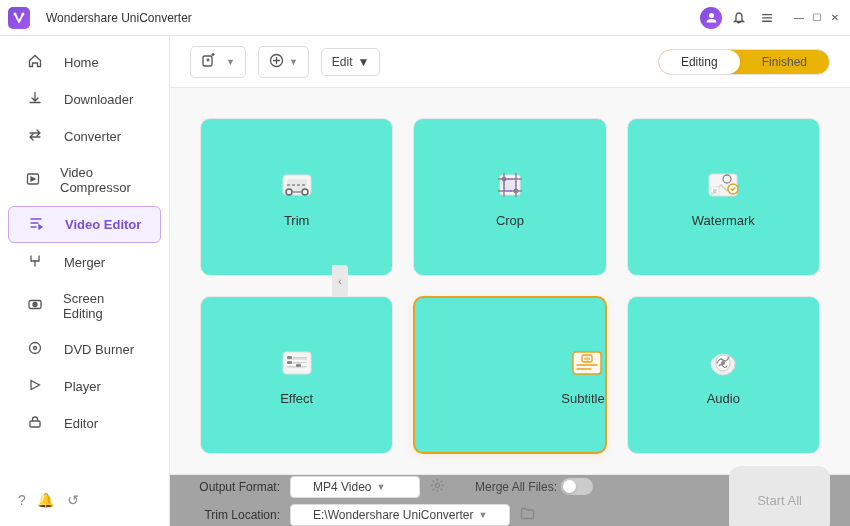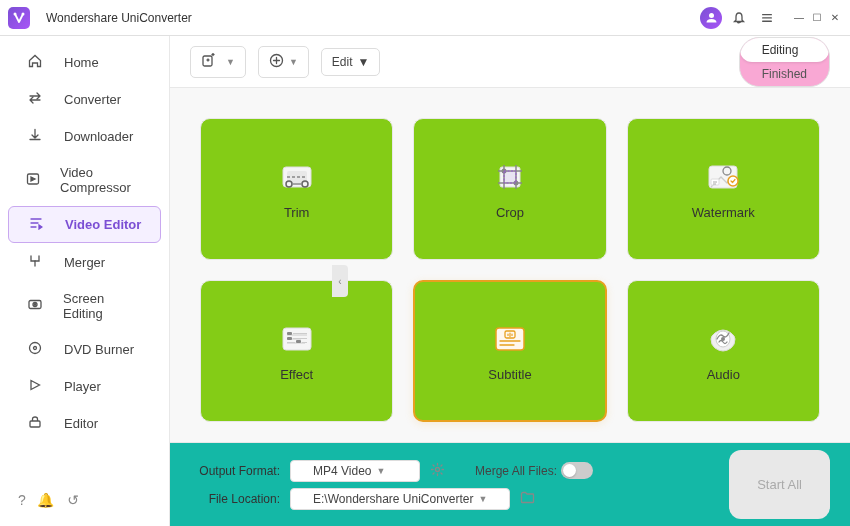--- a/index.html
+++ b/index.html
@@ -201,23 +201,22 @@
       cursor: pointer;
       font-size: 12px;
       color: #444;
     }
 
     .tab-group {
       display: flex;
       border: 1px solid #e0e0e0;
       border-radius: 20px;
       overflow: hidden;
-      background: #f9a8d4;
+      background: #eab308;
       margin-left: auto;
-      flex-direction: column;
     }
     .tab-item {
       padding: 5px 22px;
       font-size: 12px;
       cursor: pointer;
       color: #555;
       border-radius: 20px;
     }
     .tab-item.active {
       background: white;
@@ -231,50 +230,51 @@
       flex: 1;
       padding: 30px 30px 20px 30px;
       display: grid;
       grid-template-columns: repeat(3, 1fr);
       grid-template-rows: repeat(2, 1fr);
       gap: 20px;
       overflow: hidden;
     }
 
     .grid-card {
-      background: #84cc16;
+      background: #5eead4;
       border-radius: 10px;
       border: 1.5px solid #e8e8e8;
       display: flex;
       flex-direction: column;
       align-items: center;
       justify-content: center;
       gap: 10px;
       cursor: pointer;
       transition: border-color 0.15s, box-shadow 0.15s;
     }
     .grid-card.selected {
       border: 2px solid #e8a020;
       box-shadow: 0 2px 8px rgba(232, 160, 32, 0.15);
+      align-items: flex-end;
     }
     .grid-card .card-label {
       font-size: 13px;
       color: #333;
     }
 
     
     .card-svg {
       width: 36px;
       height: 36px;
     }
 
     
     .bottom-bar {
-      height: 84px;
-      background: #14b8a6;
+      height: 52px;
+      background: #a3a3a3;
       border-top: 1px solid #e8e8e8;
       display: flex;
       align-items: center;
       padding: 0 20px;
       gap: 20px;
       flex-shrink: 0;
     }
     .bottom-row {
       display: flex;
       flex-direction: column;
@@ -409,34 +409,34 @@
       <span class="si-icon">
         <svg width="14" height="14" viewBox="0 0 14 14" fill="none" stroke="#555" stroke-width="1.3">
           <path d="M1.5 6.5 L7 1.5 L12.5 6.5 L12.5 12.5 L9.5 12.5 L9.5 9 L4.5 9 L4.5 12.5 L1.5 12.5 Z"></path>
         </svg>
       </span>
       <span>Home</span>
     </div>
     <div class="sidebar-item">
       <span class="si-icon">
         <svg width="14" height="14" viewBox="0 0 14 14" fill="none" stroke="#555" stroke-width="1.3">
+          <path d="M7 1.5 L7 9.5 M4 7 L7 10 L10 7" stroke-linecap="round" stroke-linejoin="round"></path>
+          <path d="M2 11.5 L12 11.5" stroke-linecap="round"></path>
+        </svg>
+      </span>
+      <span>Downloader</span>
+    </div>
+    <div class="sidebar-item">
+      <span class="si-icon">
+        <svg width="14" height="14" viewBox="0 0 14 14" fill="none" stroke="#555" stroke-width="1.3">
           <path d="M2 5 L12 5 M9 2 L12 5 L9 8" stroke-linecap="round" stroke-linejoin="round"></path>
           <path d="M12 9 L2 9 M5 6 L2 9 L5 12" stroke-linecap="round" stroke-linejoin="round"></path>
         </svg>
       </span>
       <span>Converter</span>
-    </div>
-    <div class="sidebar-item">
-      <span class="si-icon">
-        <svg width="14" height="14" viewBox="0 0 14 14" fill="none" stroke="#555" stroke-width="1.3">
-          <path d="M7 1.5 L7 9.5 M4 7 L7 10 L10 7" stroke-linecap="round" stroke-linejoin="round"></path>
-          <path d="M2 11.5 L12 11.5" stroke-linecap="round"></path>
-        </svg>
-      </span>
-      <span>Downloader</span>
     </div>
     <div class="sidebar-item">
       <span class="si-icon">
         <svg width="14" height="14" viewBox="0 0 14 14" fill="none" stroke="#555" stroke-width="1.3">
           <rect x="1.5" y="2" width="11" height="10" rx="1.5"></rect>
           <path d="M5 5 L9 7 L5 9 Z" fill="#555"></path>
         </svg>
       </span>
       <span>Video Compressor</span>
     </div>
@@ -634,21 +634,21 @@
               <circle cx="7.5" cy="7.5" r="2"></circle>
               <path d="M7.5 1.5 L7.5 3 M7.5 12 L7.5 13.5 M1.5 7.5 L3 7.5 M12 7.5 L13.5 7.5 M3 3 L4 4 M11 11 L12 12 M12 3 L11 4 M4 11 L3 12" stroke-linecap="round"></path>
             </svg>
           </div>
           <div class="merge-toggle">
             <span>Merge All Files:</span>
             <div class="toggle-switch"></div>
           </div>
         </div>
         <div class="bottom-field">
-          <label>File Location:</label>
+          <label>Trim Location:</label>
           <div class="format-select">
             <span>E:\Wondershare UniConverter</span>
             <span class="chevron">▼</span>
           </div>
           <div class="folder-icon">
             <svg width="15" height="15" viewBox="0 0 15 15" fill="none" stroke="#888" stroke-width="1.3">
               <path d="M1.5 4 Q1.5 2.5 3 2.5 L5.5 2.5 L7 4 L13 4 Q13.5 4 13.5 4.5 L13.5 12 Q13.5 12.5 13 12.5 L2 12.5 Q1.5 12.5 1.5 12 Z"></path>
             </svg>
           </div>
         </div>

